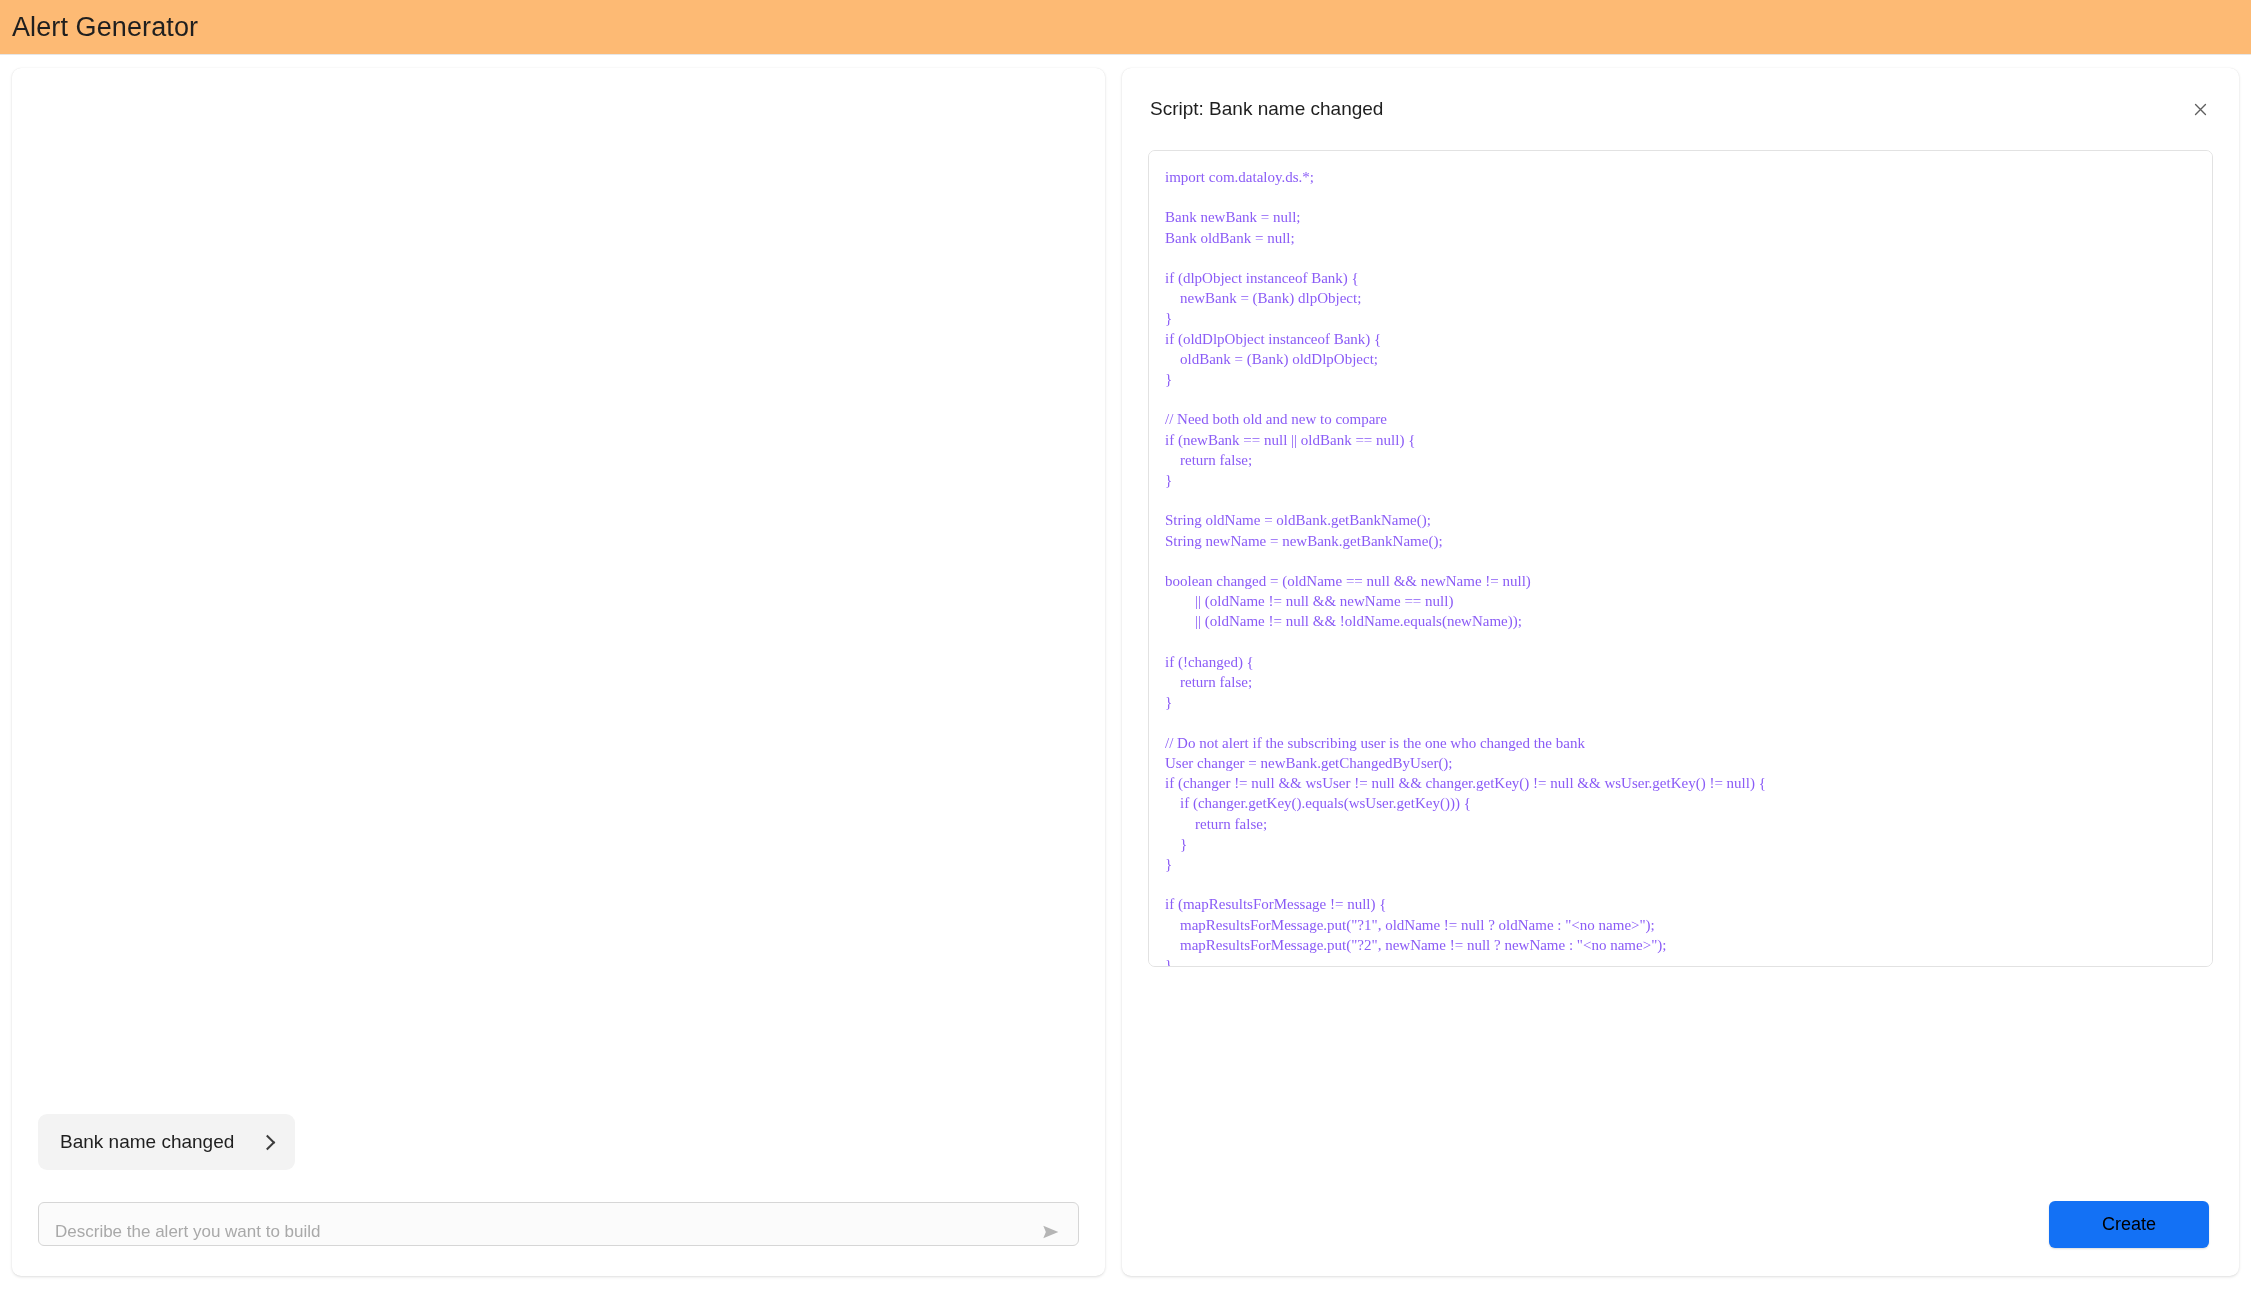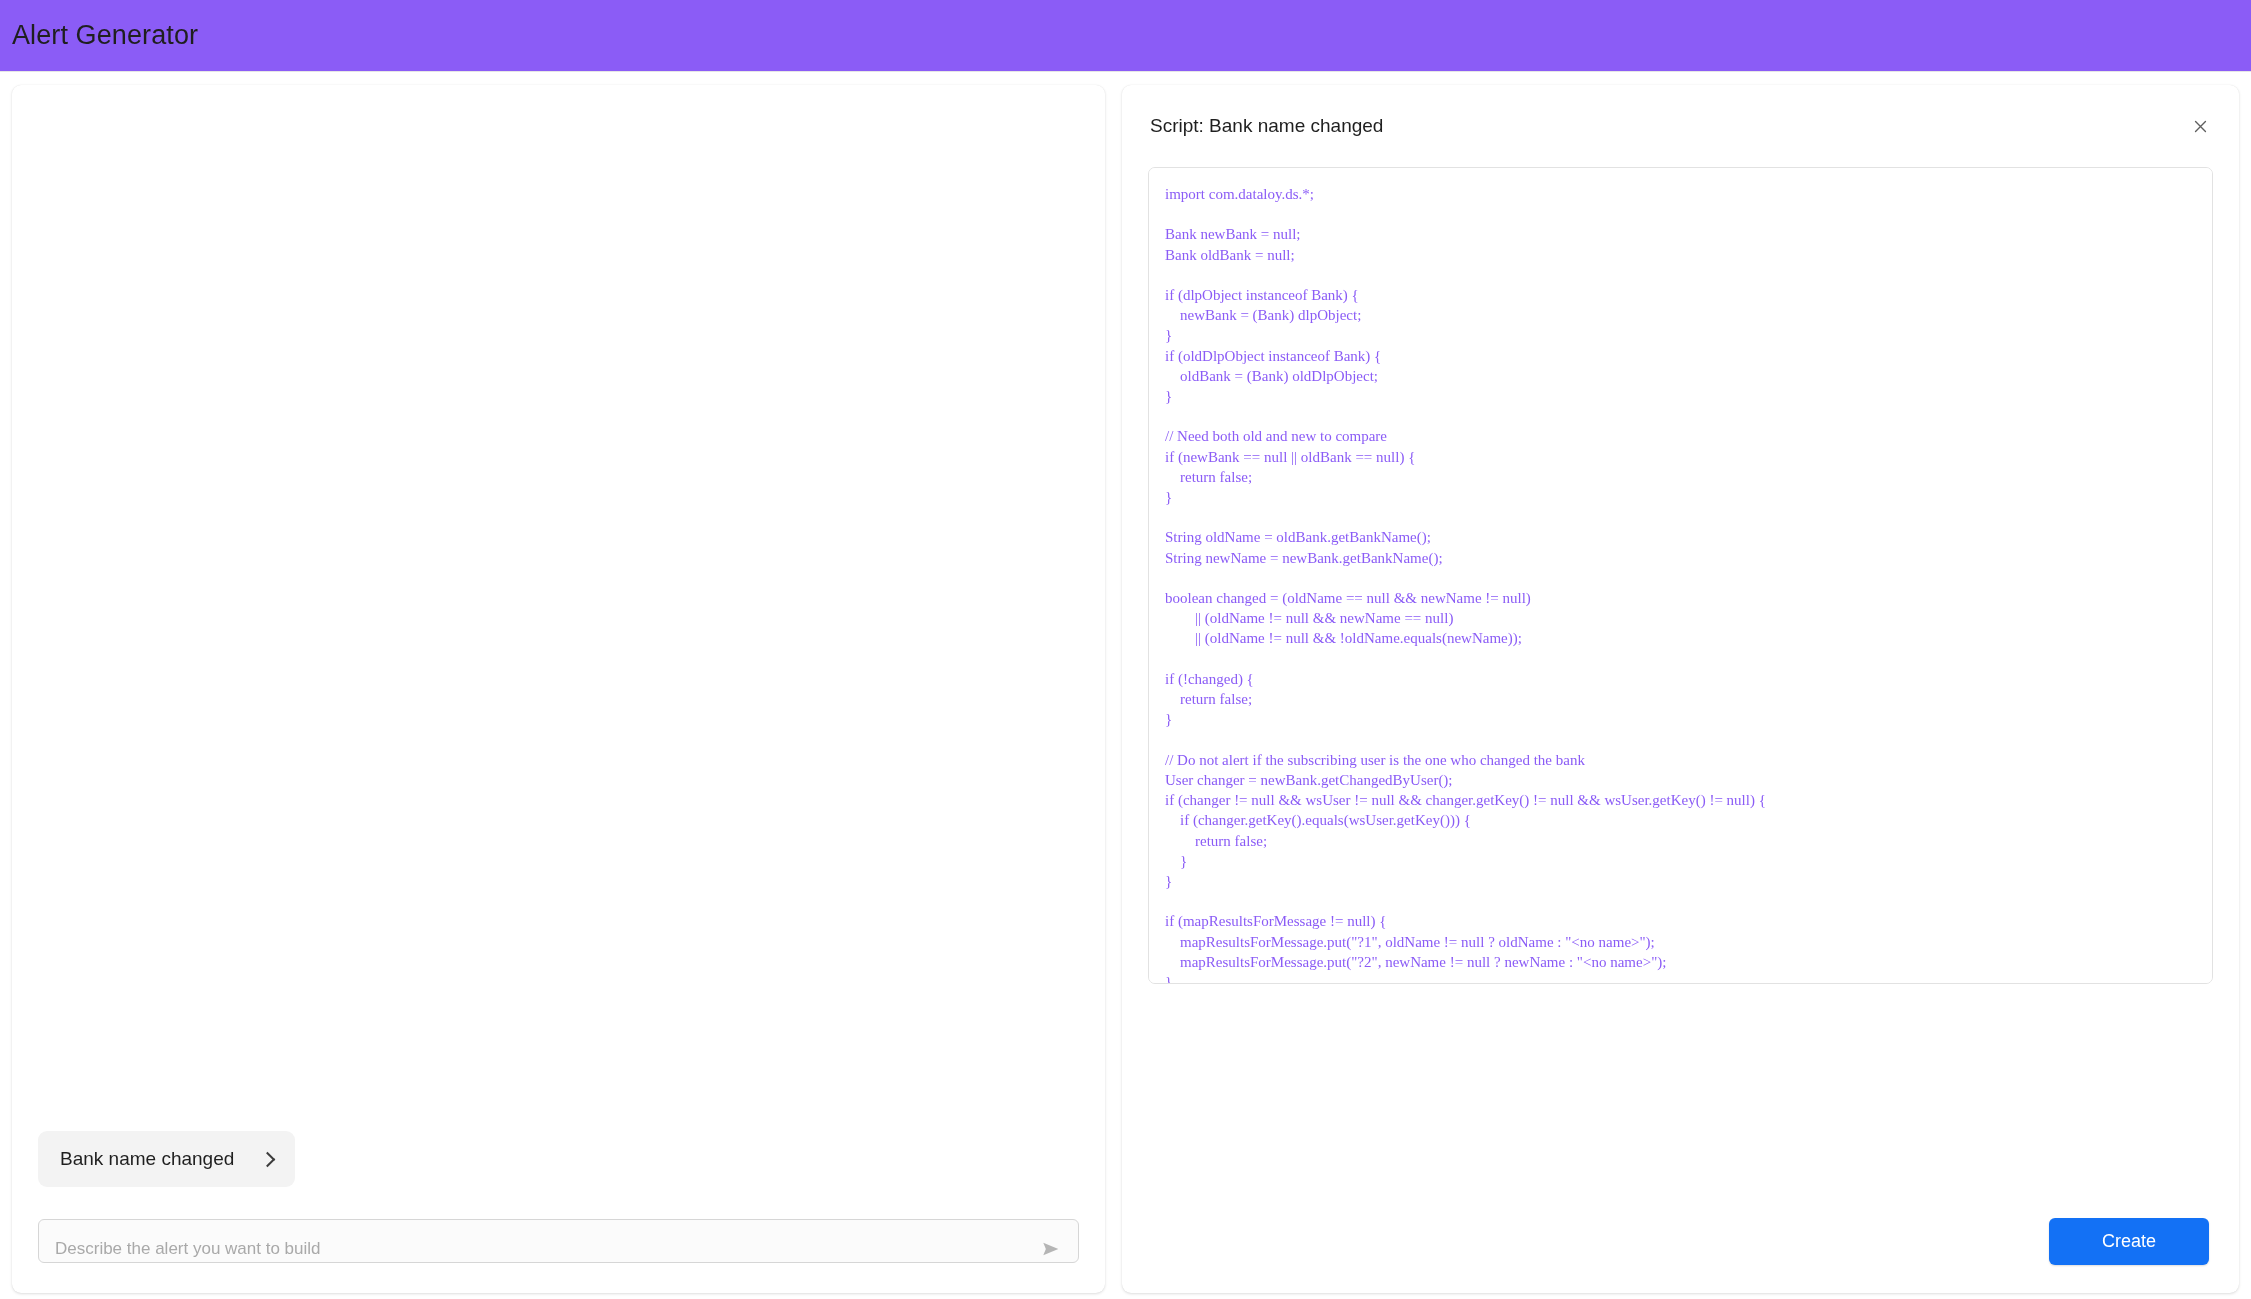--- a/index.html
+++ b/index.html
@@ -7,26 +7,26 @@
   html, body {
     width: 2251px;
     height: 1299px;
     background: #ffffff;
     font-family: "Liberation Sans", sans-serif;
     overflow: hidden;
   }
 
   
   .app-header {
-    height: 72px;
+    height: 55px;
     border-bottom: 1px solid #e6e6e6;
     display: flex;
     align-items: center;
     padding-left: 12px;
-    background: #8b5cf6;
+    background: #fdba74;
   }
   .app-title {
     font-size: 27px;
     color: #1f1f1f;
     font-weight: 400;
     letter-spacing: 0.1px;
   }
 
   
   .workspace {
@@ -197,21 +197,21 @@
   .script-footer {
     margin-top: auto;
     display: flex;
     justify-content: flex-end;
     align-items: center;
     padding-right: 4px;
     padding-bottom: 2px;
   }
   .create-button {
     background: #1371f5;
-    color: #ffffff;
+    color: #000000;
     border: none;
     border-radius: 6px;
     font-family: "Liberation Sans", sans-serif;
     font-size: 18px;
     width: 160px;
     height: 47px;
     cursor: pointer;
     box-shadow: 0 1px 2px rgba(0,0,0,0.14);
   }
 </style>

